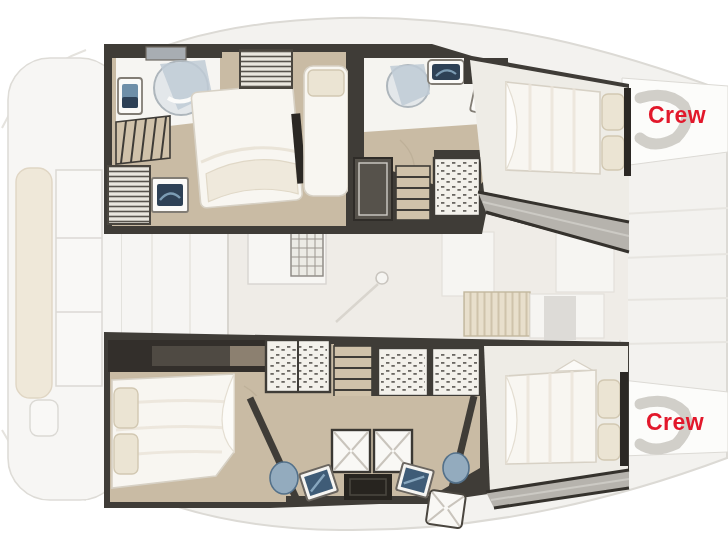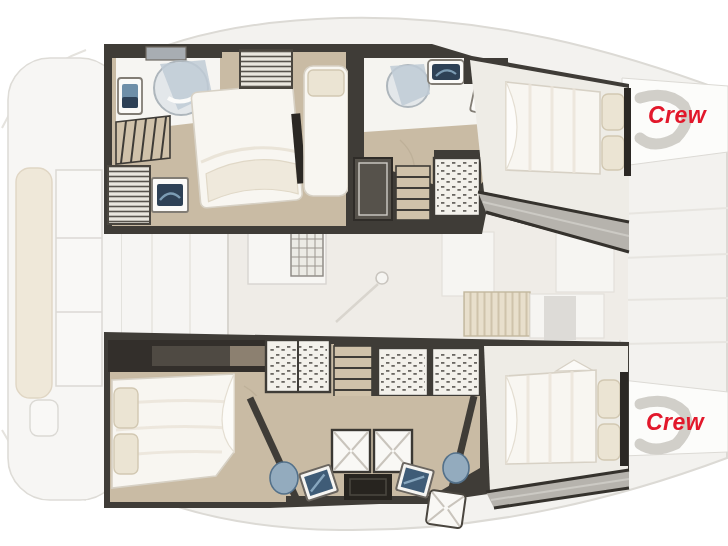--- a/index.html
+++ b/index.html
@@ -1,19 +1,18 @@
 <!DOCTYPE html>
 <html style="--crew-red: #e2182b; --wall-dark: #3f3c37; --wall-darker: #2b2824; --floor-tan: #c9bba4; --salon-floor: #efece7; --deck-light: #f3f2ef; --deck-line: #dcdad5; --deck-white: #fcfcfa; --side-deck-gray: #b6b3ad; --bed-white: #f8f6f1; --bed-line: #d7d1c5; --cushion-cream: #ebe4d3; --cushion-line: #d2c8b2; --fixture-white: #fbfaf8; --fixture-navy: #2e4156; --fixture-blue: #6f8fa8; --fixture-blue-light: #93abbe; --shower-gray: #e3e7ea; --shower-rim: #aeb6bc; --glass-blue: #bfcbd6; --appliance-face: #f3f1eb; --stair-tread: #d0c2aa; --table-dark: #27241f;"><head>
 <meta charset="utf-8">
 <style>
   html,body{margin:0;padding:0;background:#ffffff;}
   .stage{
     position:relative;width:728px;height:546px;background:#ffffff;overflow:hidden;
     font-family:"Liberation Sans", sans-serif;
-    font-style:italic;
   }
   svg{position:absolute;left:0;top:0;}
   
   .wall   {fill:var(--wall-dark,#3f3c37);}
   .walld  {fill:var(--wall-darker,#2b2824);}
   .tan    {fill:var(--floor-tan,#c9bba4);}
   .salonf {fill:var(--salon-floor,#efece7);}
   .deck   {fill:var(--deck-light,#f3f2ef);stroke:var(--deck-line,#dcdad5);stroke-width:2;}
   .deckw  {fill:var(--deck-white,#fcfcfa);stroke:var(--deck-line,#dcdad5);stroke-width:1;}
   .band   {fill:var(--side-deck-gray,#b6b3ad);}

